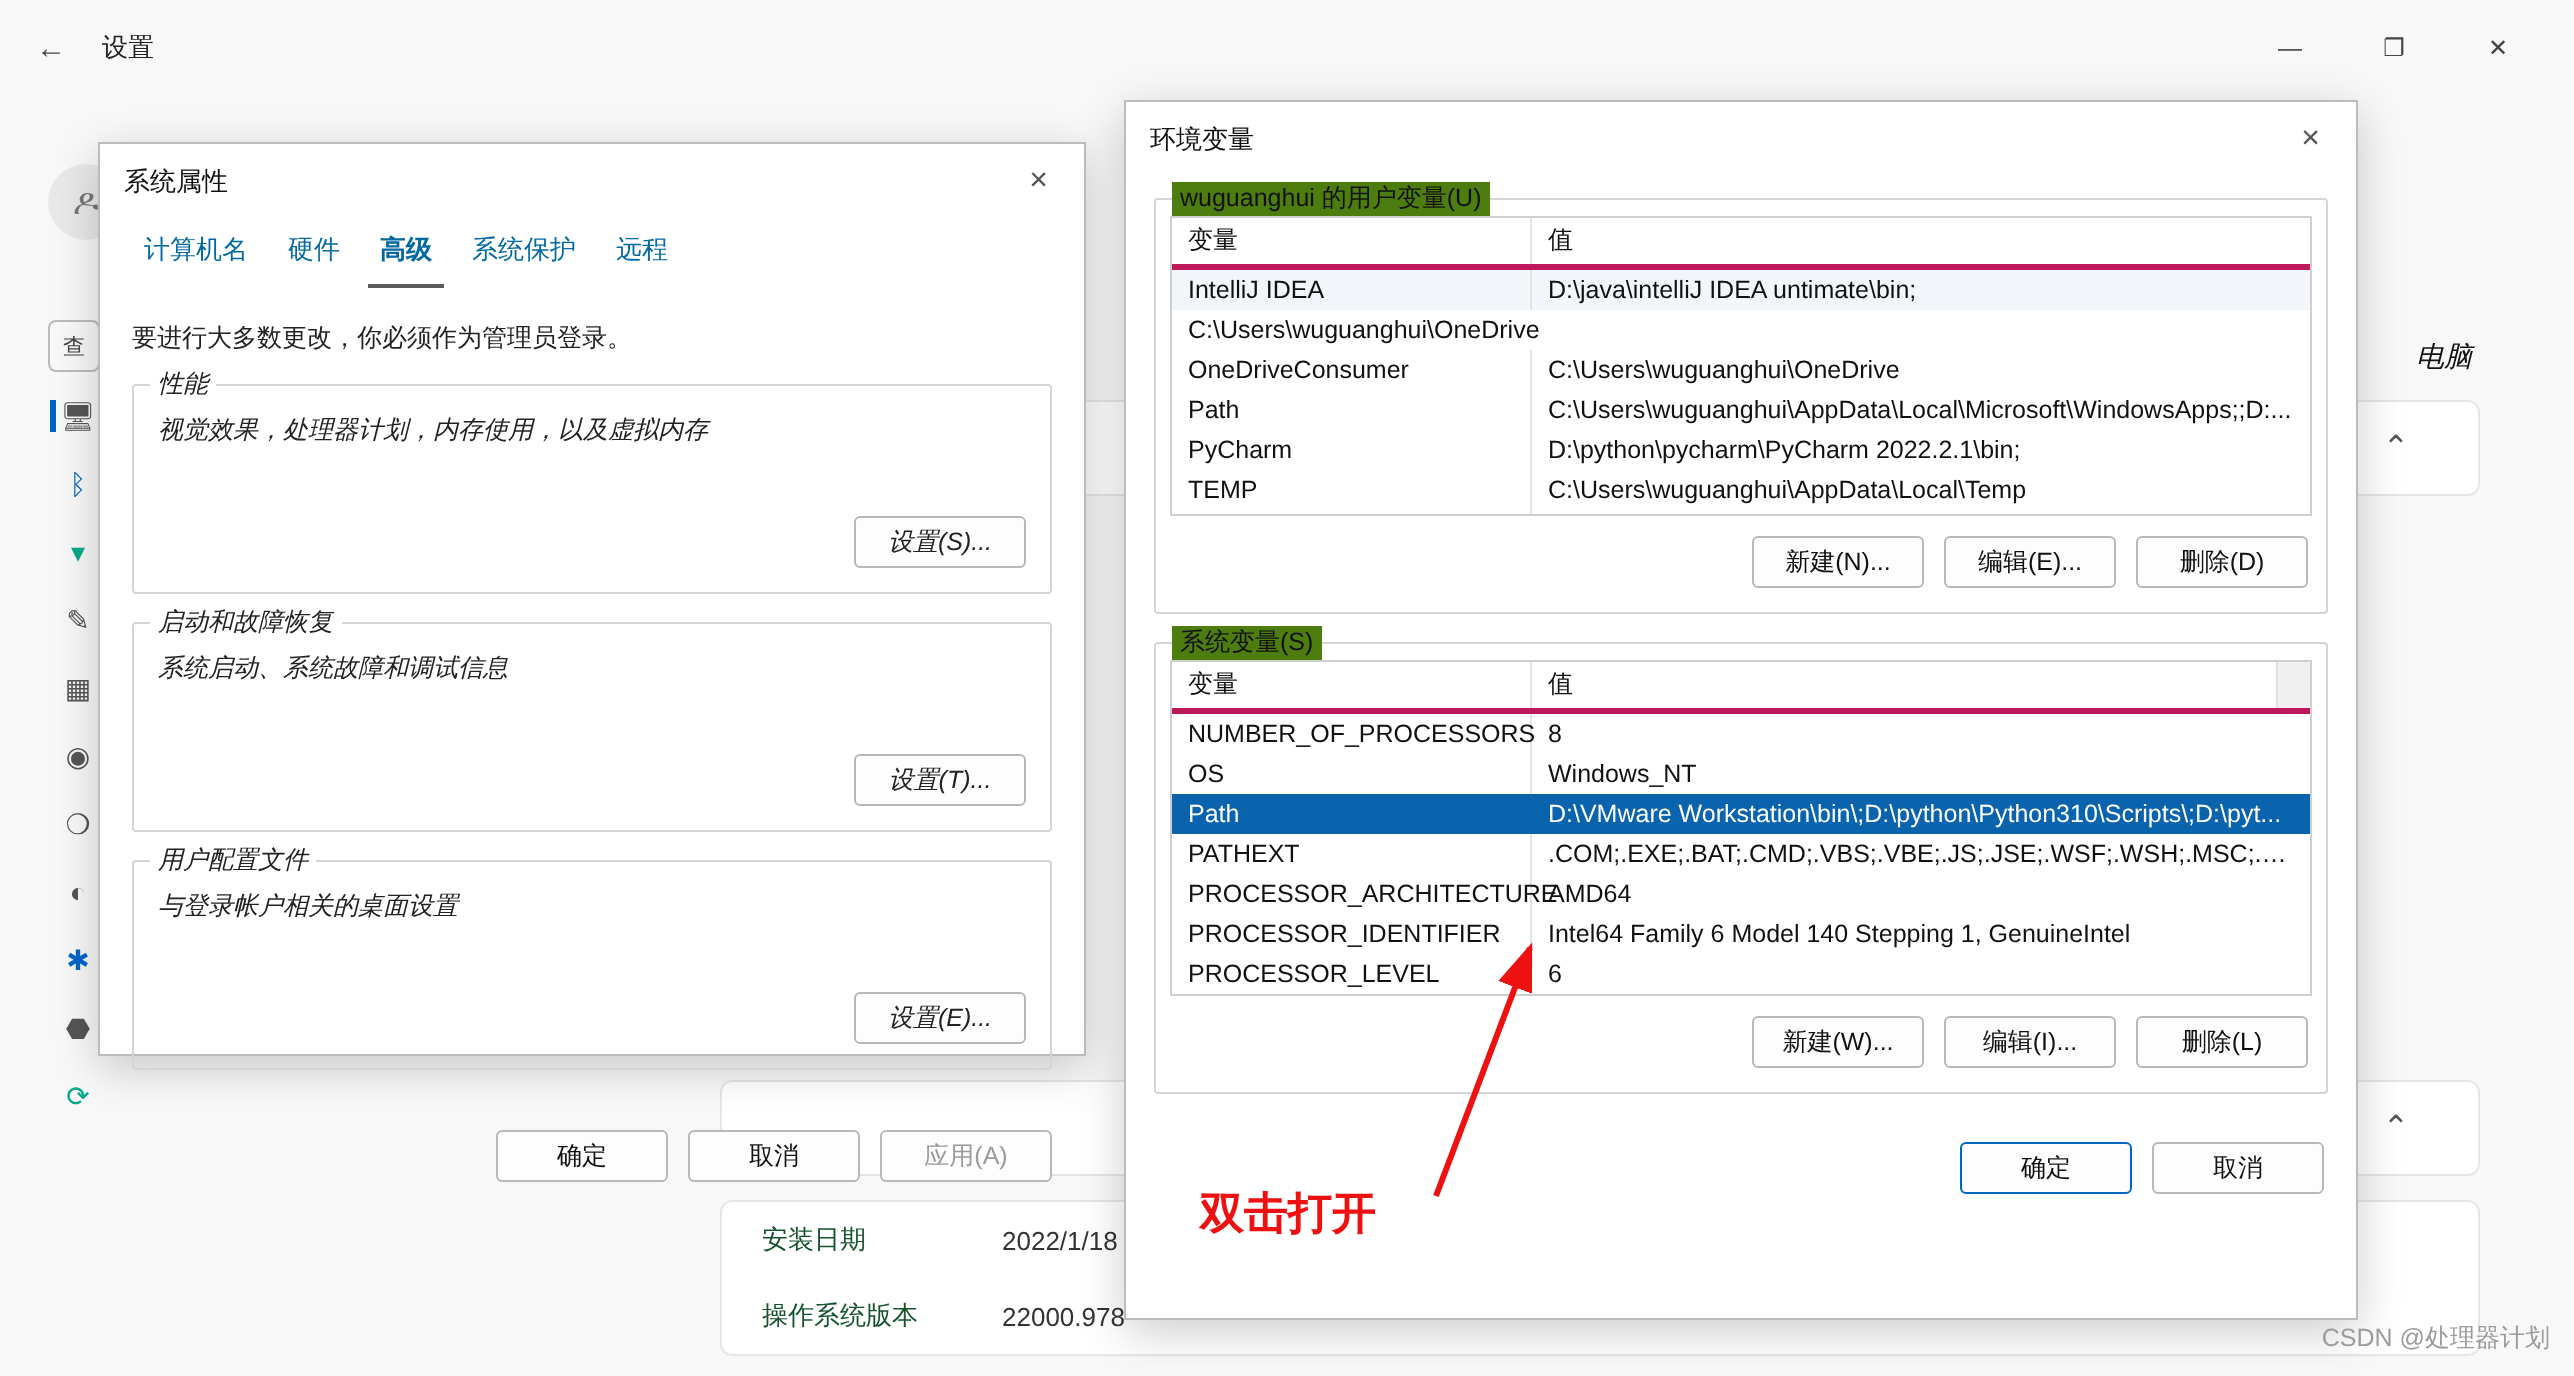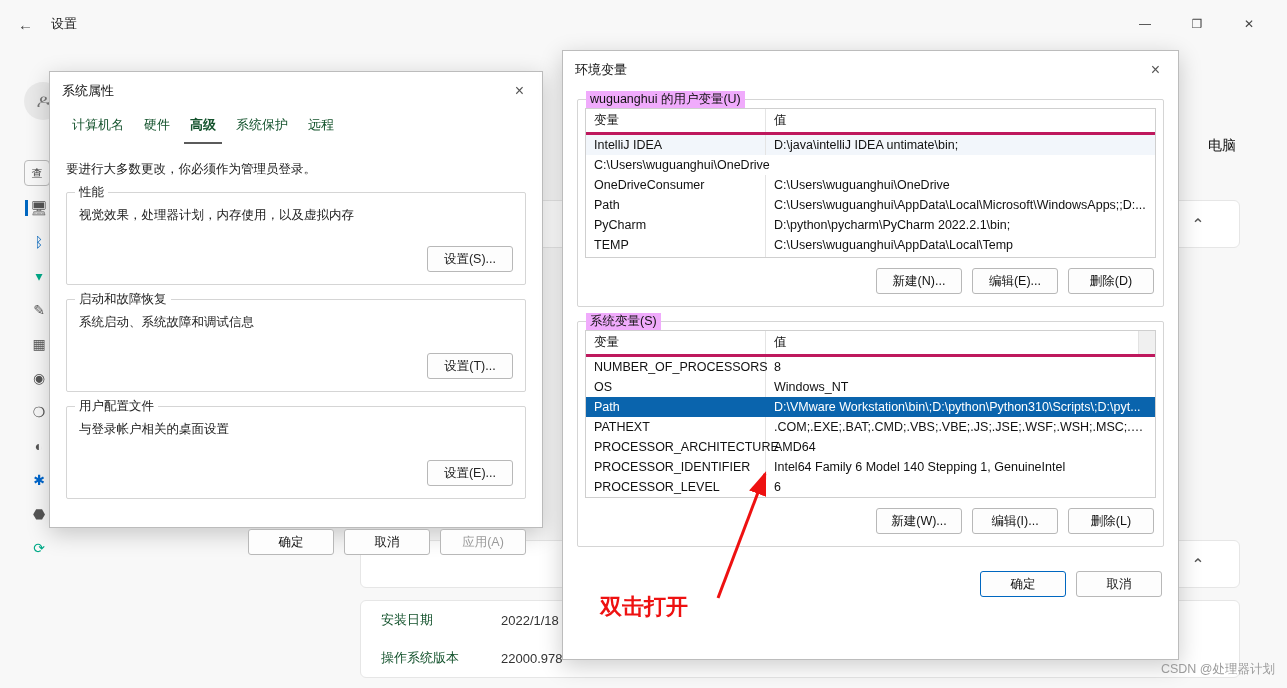--- a/index.html
+++ b/index.html
@@ -15,42 +15,42 @@
   .sidebar { width:26px; display:flex; flex-direction:column; gap:18px; padding-top:140px; color:#555; font-size:14px;}
   .avatar { width:38px; height:38px; border-radius:50%; background:#e9e9e9; position:absolute; left:24px; top:82px; display:flex;align-items:center;justify-content:center;color:#777;font-size:18px;}
   .detail-card { background:#fff; border:1px solid #e6e6e6; border-radius:6px; width:880px; }
   .info-row { display:flex; padding:10px 20px; font-size:13px; color:#333; align-items:center;}
   .info-row .k{ width:120px; color:#14532d;}
   .chevron-col{ width:46px; display:flex;align-items:center;justify-content:center;color:#555;}
   .acc-row{ border:1px solid #e6e6e6;border-radius:6px;background:#fff;width:880px;height:48px;display:flex;align-items:center;padding:0 18px;margin-bottom:12px;}
   .sidebar-icon{ width:18px;text-align:center;}
   .sidebar-active{ border-left:3px solid #0067c0; padding-left:2px; margin-left:-5px;}
   .search-ghost{ position:absolute; left:24px; top:160px; width:26px; height:26px; border:1px solid #bbb; border-radius:4px; font-size:11px;color:#444;display:flex;align-items:center;justify-content:center;}
-  .right-label{ position:absolute; left:1208px; top:137px; font-size:14px;}
+  .right-label{ position:absolute; left:1208px; top:170px; font-size:14px;font-style:italic;}
   
   
   .dlg { position:absolute; background:#fff; border:1px solid #bcbcbc; box-shadow:0 6px 22px rgba(0,0,0,.2); }
   #sysprop { left:49px; top:71px; width:494px; height:457px; }
   .dlg-title { display:flex; align-items:center; padding:8px 12px; font-size:13px; }
   .dlg-close { margin-left:auto; font-size:16px; color:#555; padding:2px 6px;}
   .dlg-content { padding:6px 16px; font-size:12.5px; color:#222;}
   .tabs { display:flex; gap:8px; padding:0 16px; font-size:13px; border-bottom:1px solid transparent;}
-  .tab { padding:6px 6px 8px; color:#14532d;}
+  .tab { padding:6px 6px 8px; color:#0369a1;}
   .tab.active { border-bottom:2px solid #5b5b5b; font-weight:600;}
-  .group { border:1px solid #d5d5d5; border-radius:2px; margin:10px 0 14px; padding:8px 12px 12px; position:relative;}
+  .group { border:1px solid #d5d5d5; border-radius:2px; margin:10px 0 14px; padding:8px 12px 12px; position:relative;font-style:italic;}
   .group > .legend { position:absolute; top:-9px; left:8px; background:#fff; padding:0 4px; font-size:12.5px;}
   .btn { min-width:86px; height:26px; font-size:12.5px; background:#fdfdfd; border:1px solid #b8b8b8; border-radius:3px; display:inline-flex; align-items:center; justify-content:center; padding:0 12px;}
-  .btn-row-right{ display:flex; justify-content:flex-end; margin-top:8px;}
+  .btn-row-right{ display:flex; justify-content:flex-end; margin-top:20px;}
   .dlg-footer{ display:flex; justify-content:flex-end; gap:10px; padding:10px 16px 14px;}
   .btn.disabled{ color:#9a9a9a; }
   
   
   #envvars { left:562px; top:50px; width:617px; height:610px; }
   .panel { border:1px solid #d5d5d5; border-radius:2px; margin:10px 14px 14px; padding:6px 1px 10px; position:relative;}
-  .panel > .legend { position:absolute; top:-9px; left:8px; background:#f0abfc; padding:0 4px; font-size:12.5px;}
+  .panel > .legend { position:absolute; top:-9px; left:8px; background:#4d7c0f; padding:0 4px; font-size:12.5px;}
   .varlist { height:150px; overflow:hidden; border:1px solid #cfcfcf; margin:2px 6px 6px; font-size:12.5px;}
   .vl-head{ display:flex; background:#fff; border-bottom:3px solid #be185d;}
   .vl-head div, .vl-row div{ padding:3px 8px; }
   .col-name{ width:180px; border-right:1px solid #e4e4e4;}
   .col-val{ flex:1; white-space:nowrap; overflow:hidden; text-overflow:ellipsis;}
   .vl-body{ height:126px; overflow:auto;}
   .vl-row{ display:flex; }
   .vl-row.sel{ background:#0a64ad; color:#fff;}
   .vl-row.sel .col-name{ border-right-color:transparent;}
   .vl-row.light{ background:#f2f6fb;}

